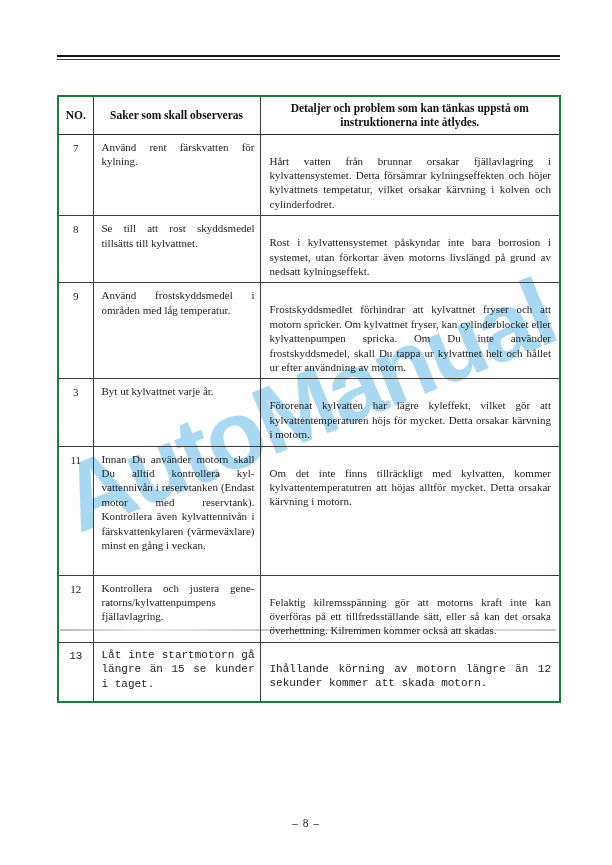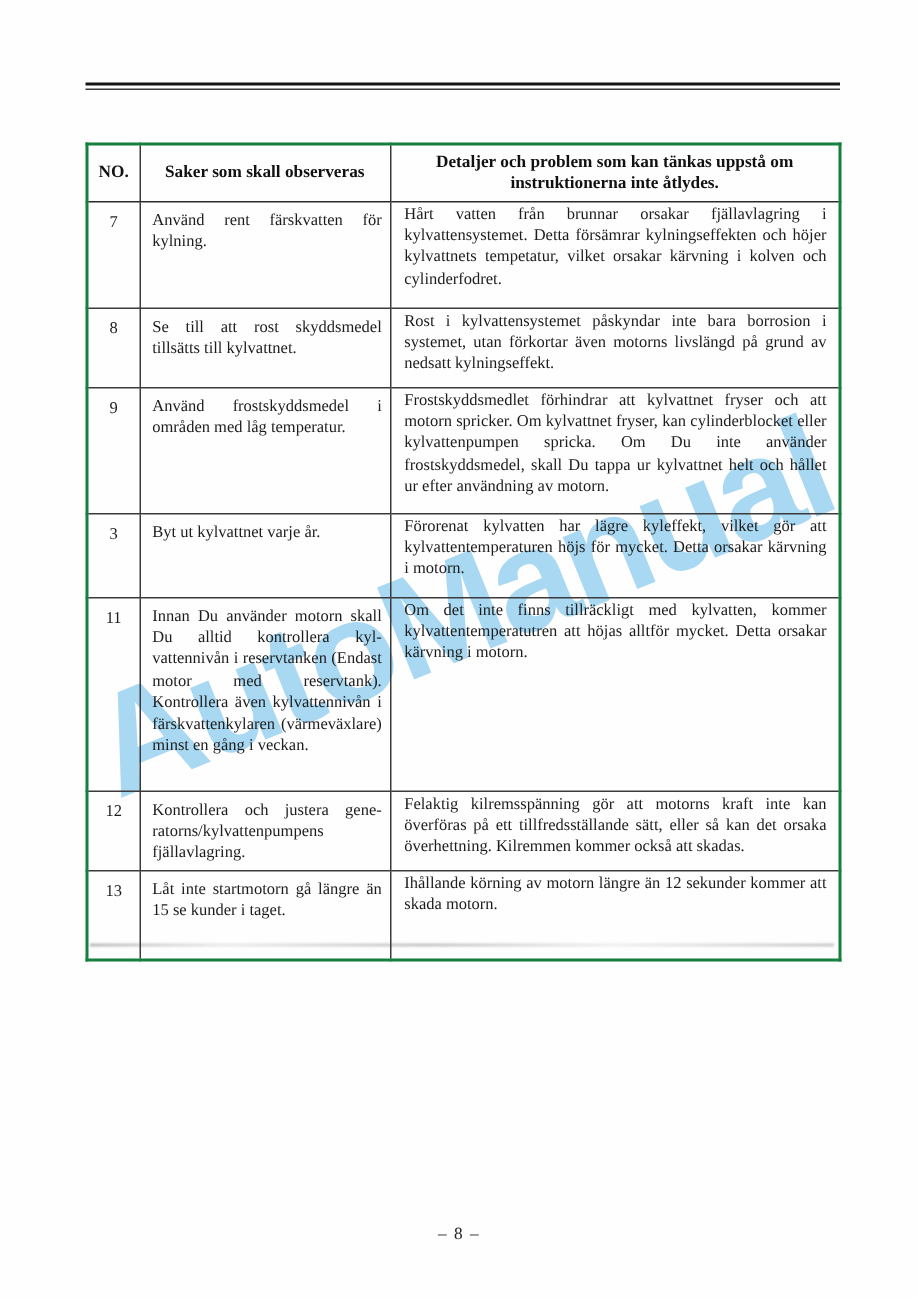--- a/index.html
+++ b/index.html
@@ -91,31 +91,31 @@
     text-align: center;
     padding-top: 6px;
     font-size: 11.5px;
   }
   td.item {
     padding: 5px 5px 4px 8px;
     text-align: justify;
     overflow-wrap: break-word;
   }
   td.det {
-    padding: 1px 8px 4px 9px;
+    padding: 19px 8px 4px 9px;
     text-align: justify;
     overflow-wrap: break-word;
   }
   tbody tr:nth-child(1) { height: 71px; }
   tbody tr:nth-child(2) { height: 53px; }
   tbody tr:nth-child(3) { height: 84px; }
   tbody tr:nth-child(4) { height: 56px; }
   tbody tr:nth-child(5) { height: 129px; }
   tbody tr:nth-child(6) { height: 53px; }
-  tbody tr:nth-child(7) { height: 60px; }
+  tbody tr:nth-child(7) { height: 60px; font-family: Liberation Mono, monospace; }
 
   
   .table-smudge {
     position: absolute; left: 60px; top: 629px;
     width: 496px; height: 2px;
     background: linear-gradient(90deg,
       rgba(60,60,60,.35), rgba(60,60,60,.10) 18%,
       rgba(60,60,60,.30) 45%, rgba(60,60,60,.08) 70%,
       rgba(60,60,60,.28));
     filter: blur(.6px);

